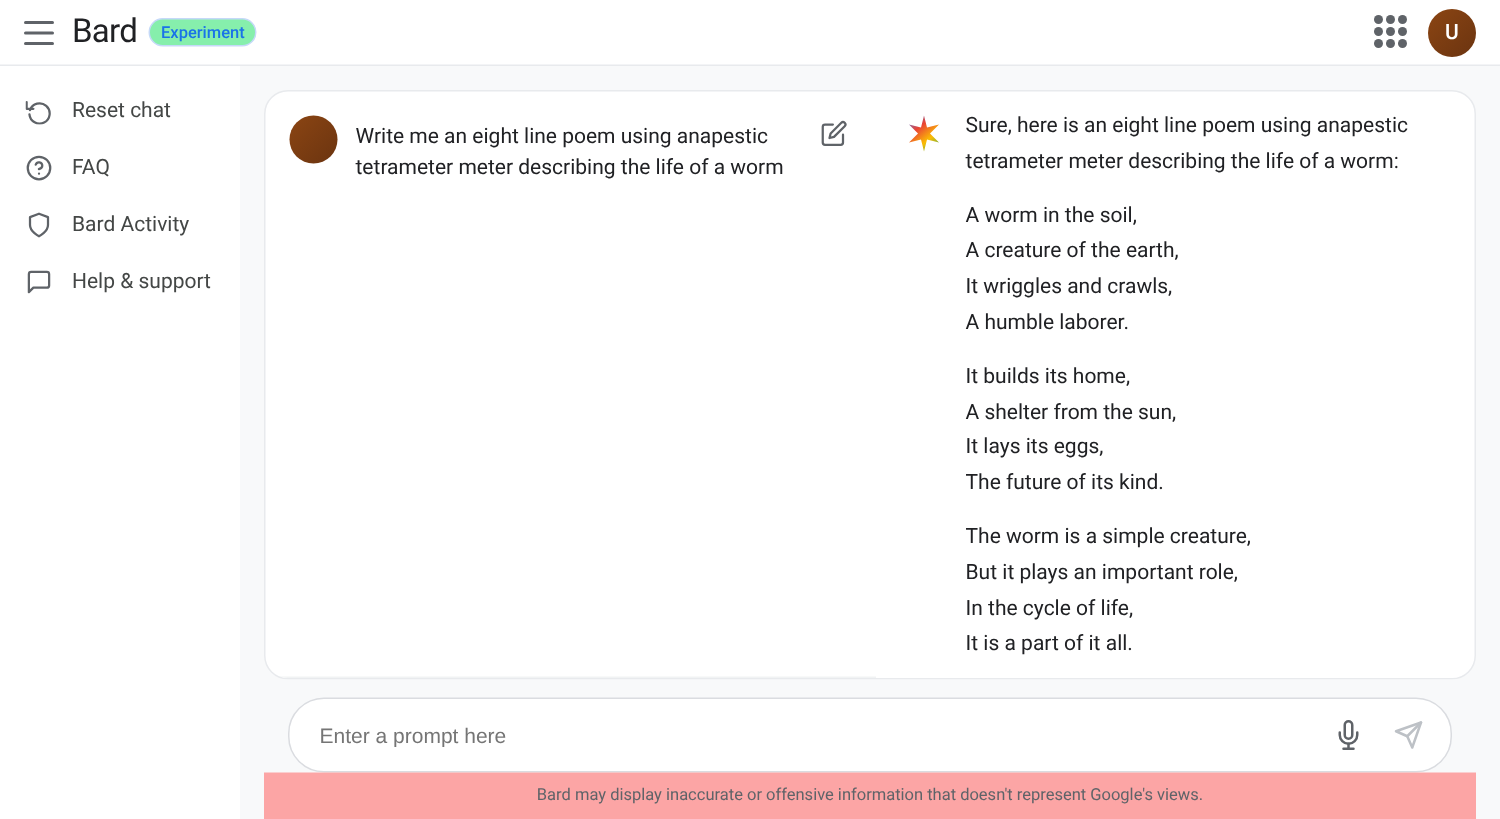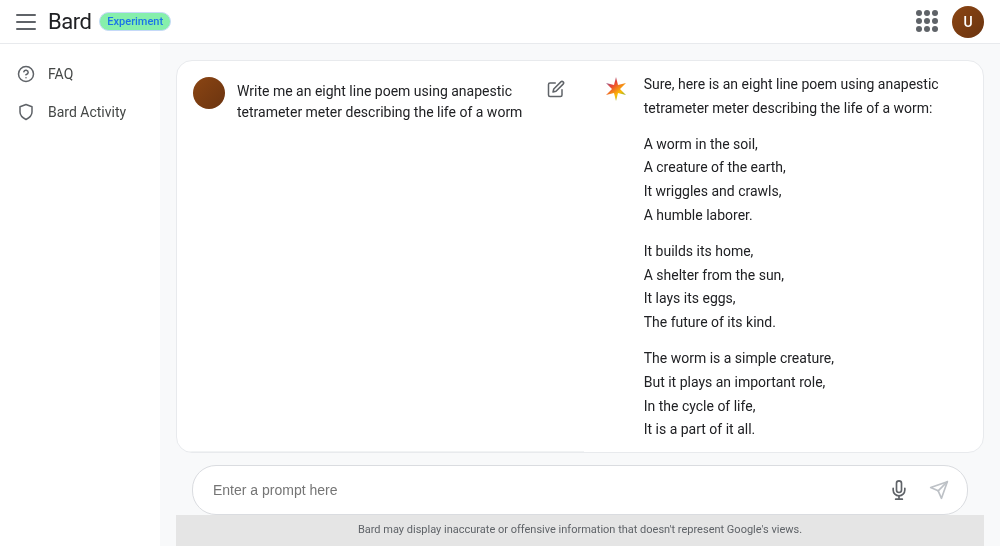--- a/index.html
+++ b/index.html
@@ -287,21 +287,21 @@
       cursor: pointer;
       color: #bdc1c6;
     }
 
     
     .footer-note {
       text-align: center;
       padding: 8px 0 10px;
       font-size: 11px;
       color: #5f6368;
-      background: #e5e5e5;
+      background: #fca5a5;
     }
 
     
     .chevron-down {
       display: inline-block;
       width: 0;
       height: 0;
       border-left: 4px solid transparent;
       border-right: 4px solid transparent;
       border-top: 5px solid #5f6368;
@@ -337,20 +337,29 @@
     <div class="avatar">
       <div class="avatar-img">U</div>
     </div>
   </div>
 </div>
 
 <div class="main-layout">
 
   <nav class="sidebar">
 
+    <div class="sidebar-item">
+      <div class="sidebar-icon">
+        <svg width="18" height="18" viewBox="0 0 24 24" fill="none" stroke="#5f6368" stroke-width="2" stroke-linecap="round" stroke-linejoin="round">
+          <polyline points="1 4 1 10 7 10"></polyline>
+          <path d="M3.51 15a9 9 0 1 0 .49-3.82"></path>
+        </svg>
+      </div>
+      <span>Reset chat</span>
+    </div>
 
     <div class="sidebar-item">
       <div class="sidebar-icon">
         <svg width="18" height="18" viewBox="0 0 24 24" fill="none" stroke="#5f6368" stroke-width="2" stroke-linecap="round" stroke-linejoin="round">
           <circle cx="12" cy="12" r="10"></circle>
           <path d="M9.09 9a3 3 0 0 1 5.83 1c0 2-3 3-3 3"></path>
           <line x1="12" y1="17" x2="12.01" y2="17"></line>
         </svg>
       </div>
       <span>FAQ</span>
@@ -358,20 +367,28 @@
 
     <div class="sidebar-item">
       <div class="sidebar-icon">
         <svg width="18" height="18" viewBox="0 0 24 24" fill="none" stroke="#5f6368" stroke-width="2" stroke-linecap="round" stroke-linejoin="round">
           <path d="M12 22s8-4 8-10V5l-8-3-8 3v7c0 6 8 10 8 10z"></path>
         </svg>
       </div>
       <span>Bard Activity</span>
     </div>
 
+    <div class="sidebar-item">
+      <div class="sidebar-icon">
+        <svg width="18" height="18" viewBox="0 0 24 24" fill="none" stroke="#5f6368" stroke-width="2" stroke-linecap="round" stroke-linejoin="round">
+          <path d="M21 15a2 2 0 0 1-2 2H7l-4 4V5a2 2 0 0 1 2-2h14a2 2 0 0 1 2 2z"></path>
+        </svg>
+      </div>
+      <span>Help &amp; support</span>
+    </div>
   </nav>
 
   <div class="content-area">
 
     <div class="chat-container">
 
       <div class="user-message-row">
         <div class="user-avatar"></div>
         <div class="user-message-text">Write me an eight line poem using anapestic tetrameter meter describing the life of a worm</div>
         <div class="edit-icon">

